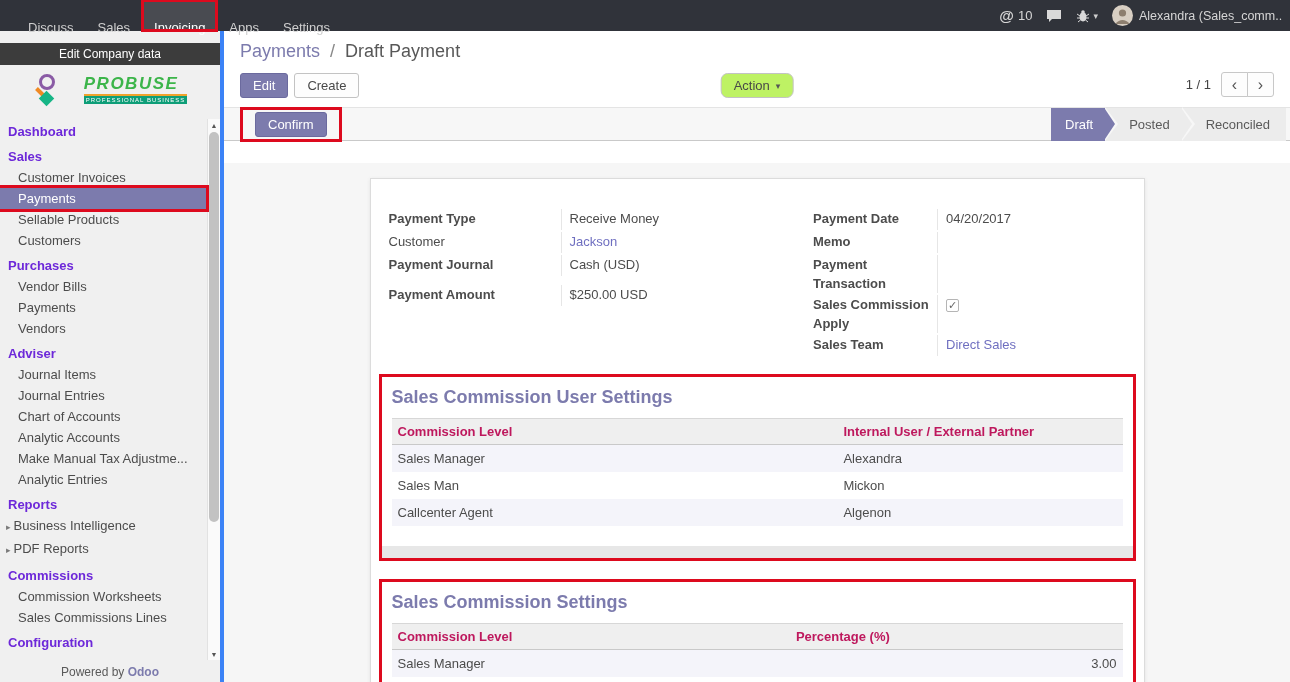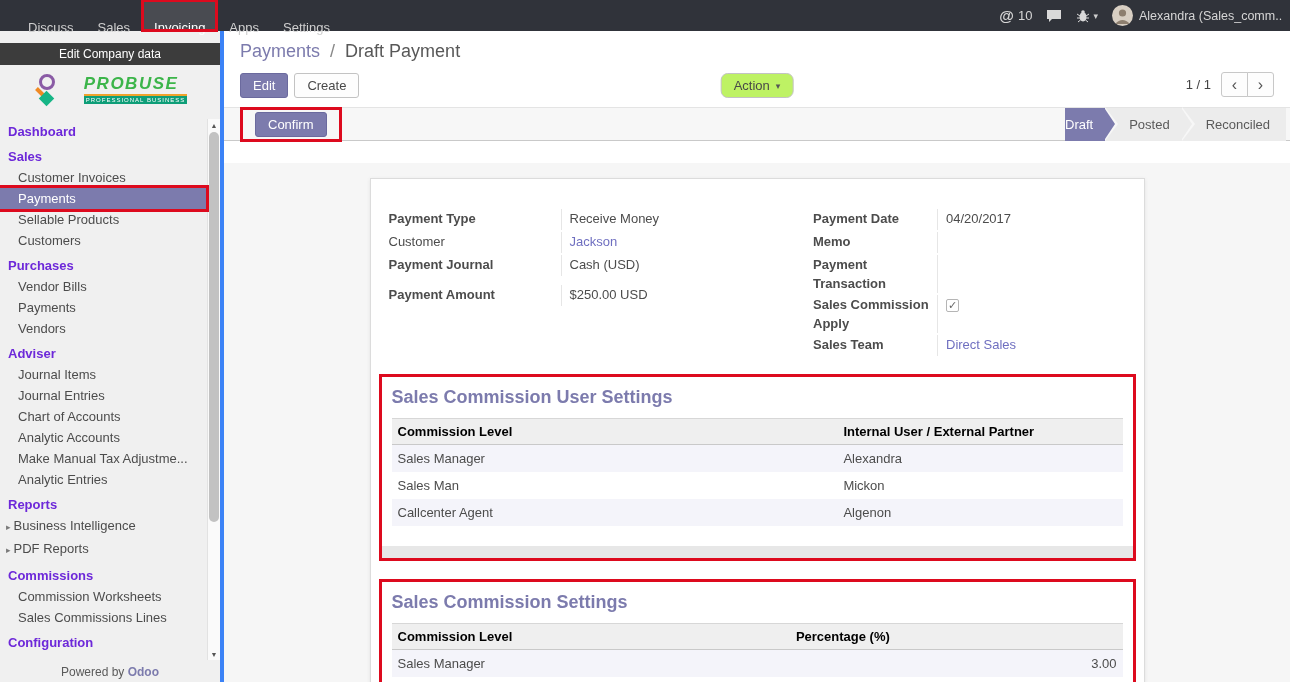--- a/index.html
+++ b/index.html
@@ -78,21 +78,21 @@
   .pager-btn.prev { border-radius: 3px 0 0 3px; }
   .pager-btn.next { border-radius: 0 3px 3px 0; margin-left: -1px; }
 
   
   .statusbar { position: relative; height: 34px; background: #f7f7f7; border-top: 1px solid #e4e4e4;
     border-bottom: 1px solid #c9c9c9; display: flex; align-items: center; justify-content: space-between; z-index: 10; }
   .confirm-wrap { border: 3px solid #dd0a1e; padding: 2px 12px; margin-left: 16px; display: flex; align-items: center; background: transparent; }
   .status-flow { display: flex; align-items: stretch; height: 33px; margin-right: 4px; }
   .status { position: relative; display: flex; align-items: center; padding: 0 12px 0 24px; font-size: 13px;
     color: #5a5a5a; background: #ececec; cursor: pointer; }
-  .status:nth-child(1) { z-index: 3; padding-left: 0; }
+  .status:nth-child(1) { z-index: 3; padding-left: 14px; }
   .status:nth-child(2) { z-index: 2; }
   .status:nth-child(3) { z-index: 1; padding-right: 16px; }
   .status::before { content: ""; position: absolute; left: 100%; top: -0.5px; border-top: 17px solid transparent;
     border-bottom: 17px solid transparent; border-left: 13px solid #f7f7f7; }
   .status::after { content: ""; position: absolute; left: 100%; top: 1px; border-top: 15.5px solid transparent;
     border-bottom: 15.5px solid transparent; border-left: 10px solid #ececec; }
   .status:last-child::before, .status:last-child::after { display: none; }
   .status.active { background: #7c7bad; color: #fff; }
   .status.active::after { border-left-color: #7c7bad; }
 
@@ -113,21 +113,21 @@
   .checkbox { width: 13px; height: 13px; border: 1px solid #b5b5b5; background: #fff; border-radius: 2px;
     display: inline-flex; align-items: center; justify-content: center; margin-top: 2px; cursor: pointer; }
   .checkbox .check { font-size: 11px; line-height: 11px; color: #666; }
 
   
   .anno-box { border: 3px solid #dd0a1e; margin: 16px -10px 0; padding: 8px 10px 0; }
   .anno-box.second { margin-top: 18px; padding-bottom: 28px; }
   .section-title { color: #7c7bad; font-size: 18px; font-weight: bold; margin: 2px 0 10px; }
   table.o-list { width: 100%; border-collapse: collapse; font-size: 13px; table-layout: fixed; }
   table.o-list th { background: #efefef; border-top: 1px solid #d7d7d7; border-bottom: 1px solid #c9c9c9;
-    text-align: left; font-weight: bold; color: #000000; padding: 5px 6px; }
+    text-align: left; font-weight: bold; color: #be185d; padding: 5px 6px; }
   table.o-list td { padding: 6px 6px; color: #4c4c4c; }
   table.o-list tr.odd td { background: #f4f4fa; }
   table.o-list tr.even td { background: #fff; }
   table.t1 th.c1, table.t1 td.c1 { width: 61%; }
   table.t2 th.c1, table.t2 td.c1 { width: 54.5%; }
   table.t2 td.num, table.t2 th.num { }
   table.t2 td.num { text-align: right; }
   .empty-gap { height: 20px; }
   .list-footer-strip { height: 12px; background: #e7e7e7; margin: 0 -10px; }
 </style>

